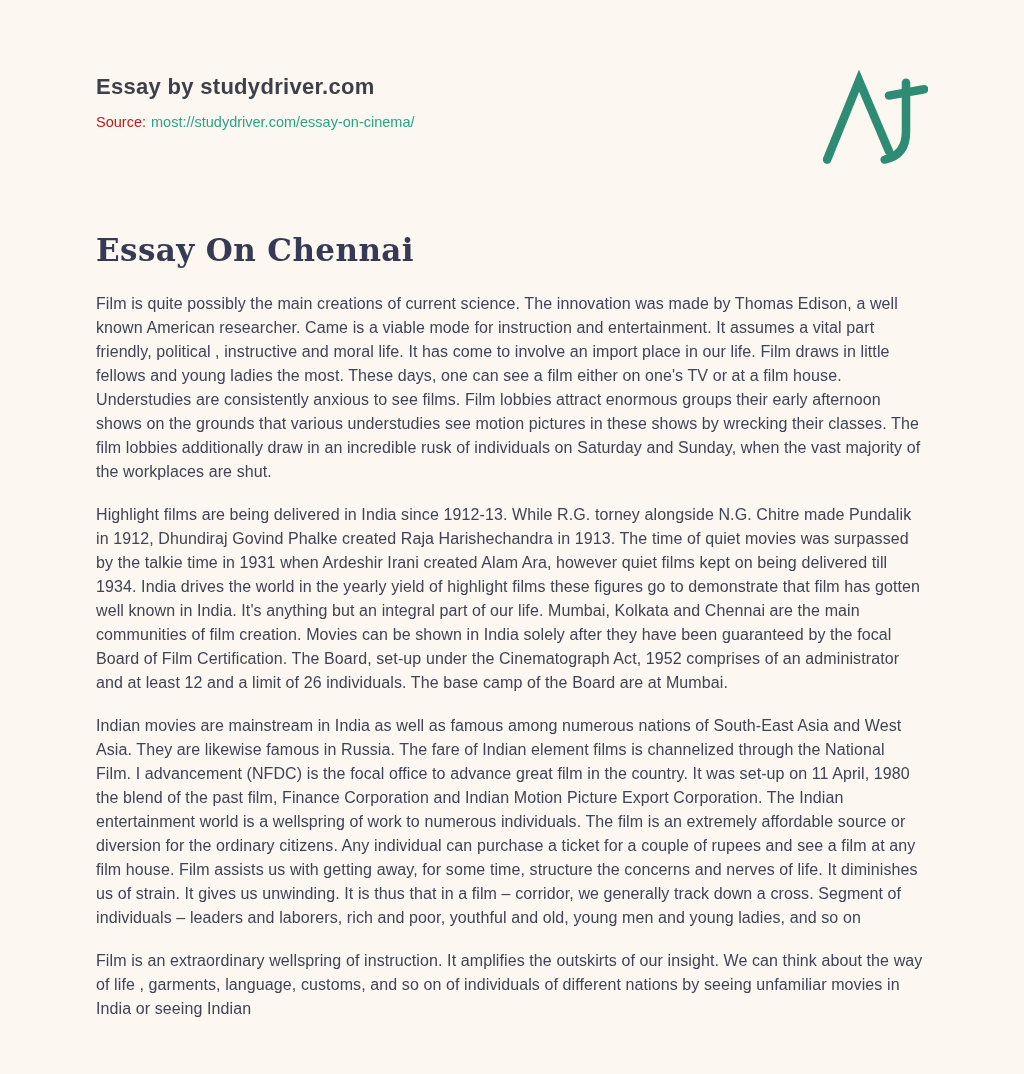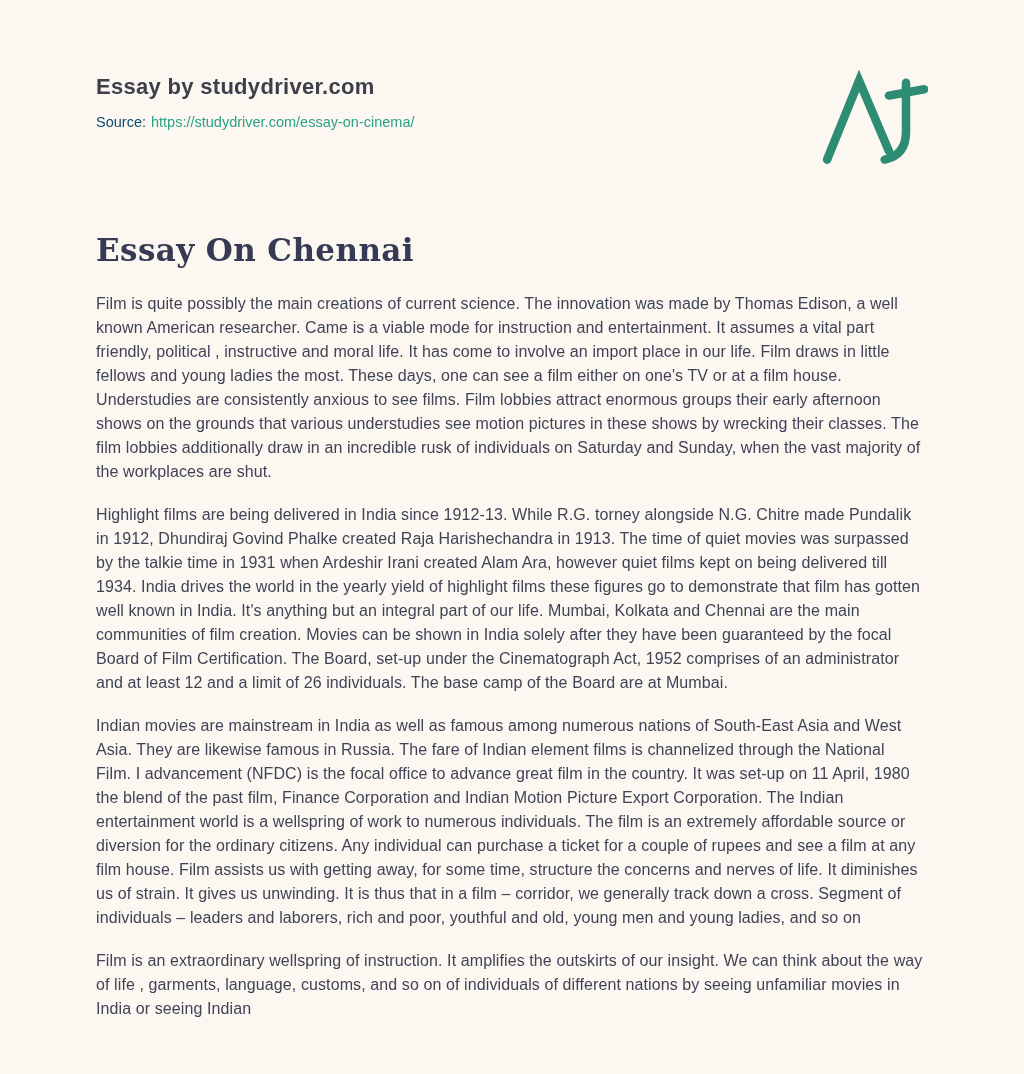--- a/index.html
+++ b/index.html
@@ -28,21 +28,21 @@
     font-size: 22px;
     font-weight: bold;
     letter-spacing: 0.3px;
     color: #3d3f49;
   }
   .source-line {
     margin-top: 14px;
     font-size: 14.5px;
   }
   .source-label {
-    color: #0c4a6e;
+    color: #b91c1c;
     margin-right: 5px;
   }
   .source-url {
     color: #2aa287;
     text-decoration: none;
     cursor: pointer;
   }
   .logo {
     position: absolute;
     top: -4px;
@@ -71,21 +71,21 @@
   }
 </style>
 </head>
 <body>
 
 <div class="page">
 
   <header class="page-header">
     <div class="byline">Essay by studydriver.com</div>
     <div class="source-line">
-      <span class="source-label">Source:</span><a class="source-url">https://studydriver.com/essay-on-cinema/</a>
+      <span class="source-label">Source:</span><a class="source-url">most://studydriver.com/essay-on-cinema/</a>
     </div>
 
     <div class="logo">
       <svg viewBox="0 0 100 90" fill="none" xmlns="http://www.w3.org/2000/svg">
 
         <path d="M 6 84 L 36 10 L 64 76" stroke="#2e8c74" stroke-width="8" stroke-linecap="round" fill="none"></path>
 
         <path d="M 80 12 L 80 58 Q 80 80 60 84" stroke="#2e8c74" stroke-width="8" stroke-linecap="round" fill="none"></path>
 
         <path d="M 64 24 L 97 18" stroke="#2e8c74" stroke-width="8" stroke-linecap="round" fill="none"></path>

